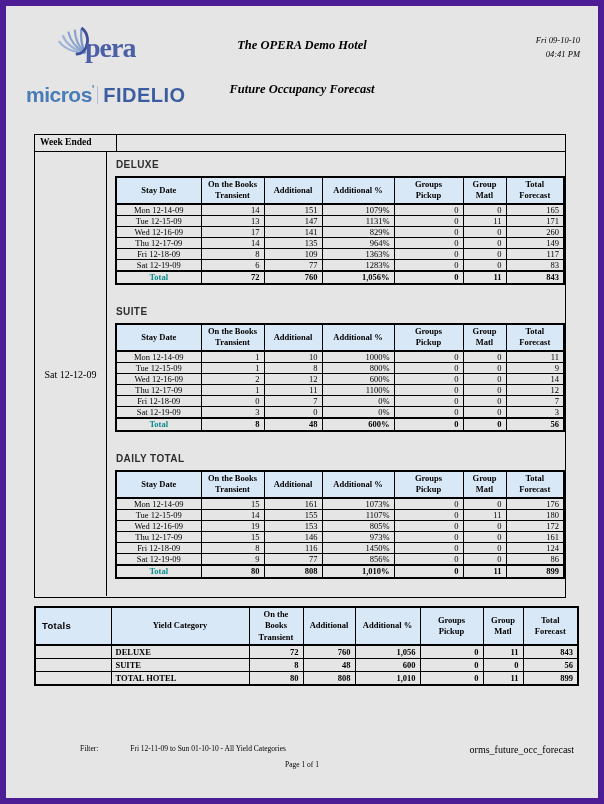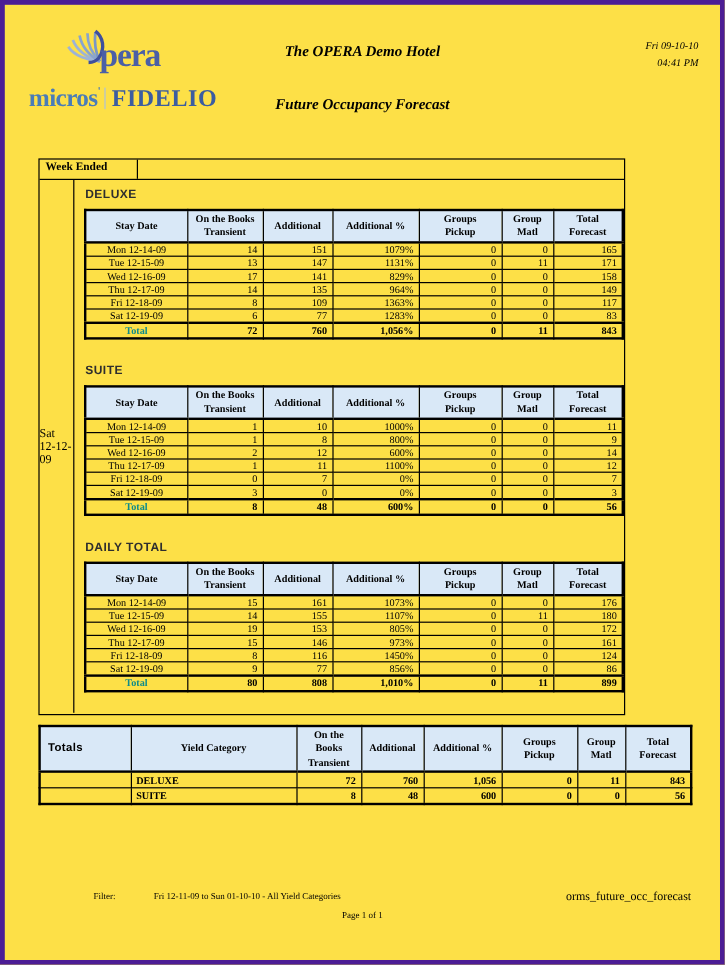--- a/index.html
+++ b/index.html
@@ -1,40 +1,40 @@
 <!DOCTYPE html>
 <html style="--header-fill: #d9e8f7; --total-color: #0d8b8b;"><head>
 <meta charset="utf-8">
 <style>
   * { box-sizing: border-box; }
   html,body { margin:0; padding:0; background:#888; }
   .page {
-    position:relative; width:604px; height:804px; background:#fde047;
-    border:4px solid #4c1d95; overflow:hidden;
+    position:relative; width:604px; height:804px; background:#e5e5e5;
+    border:6px solid #4c1d95; overflow:hidden;
     font-family:"Liberation Serif", serif; color:#000;
   }
   
   .logo-block { position:absolute; left:20px; top:20px; width:160px; }
   .opera-row { display:flex; align-items:flex-end; margin-left:30px; }
   .opera-text {
     font-family:"Liberation Serif", serif; font-weight:bold;
     font-size:28px; line-height:0.85; color:#4b5fa6; margin-left:-5px;
     letter-spacing:-1px;
   }
-  .micros-row { display:flex; align-items:center; margin-top:12px; font-family:Liberation Serif, serif;text-align:center; }
+  .micros-row { display:flex; align-items:center; margin-top:24px; font-family:Liberation Sans, sans-serif;text-align:center; }
   .micros-text { font-weight:bold; font-size:21px; color:#4a7cb8; letter-spacing:-0.5px; line-height:1; }
   .micros-mark { font-size:10px; color:#4a7cb8; font-weight:bold; align-self:flex-start; }
   .logo-divider { width:1px; height:18px; background:#afc0d8; margin:0 5px 0 3px; }
   .fidelio-text { font-weight:bold; font-size:20px; color:#3c5da0; letter-spacing:0.5px; line-height:1; }
   .center-title { position:absolute; left:120px; right:120px; text-align:center; font-weight:bold; font-style:italic; font-size:12.5px; }
   .hotel-name { top:32px; }
   .report-title { top:76px; }
   .datetime { position:absolute; right:18px; top:28px; font-size:8.5px; font-style:italic; text-align:right; line-height:1.6; }
   
-  .main-box { position:absolute; left:28px; top:128px; width:489px; height:464px; border:1.5px solid #000; }
+  .main-box { position:absolute; left:28px; top:128px; width:532px; height:464px; border:1.5px solid #000; }
   .week-row { display:flex; height:17px; border-bottom:1.5px solid #000; }
   .week-label-cell { width:82px; border-right:1.5px solid #000; font-weight:bold; font-size:9.5px; padding:2px 0 0 5px; }
   .week-empty-cell { flex:1; }
   .main-body { display:flex; height:444px; }
   .week-value-cell { width:82px; border-right:1.5px solid #000; display:flex; align-items:center; justify-content:center; font-size:10px; }
   .sections-area { flex:1; padding:7px 0 0 8px; }
   .section { margin-bottom:21px; }
   .section-title {
     font-family:"Liberation Sans", sans-serif; font-weight:bold; font-size:10px;
     color:#2e2e2e; margin:0 0 6px 1px; letter-spacing:0.4px;
@@ -158,21 +158,21 @@
                   <td class="c-num">11</td>
                   <td class="c-num">171</td>
                 </tr>
                 <tr>
                   <td class="c-date">Wed 12-16-09</td>
                   <td class="c-num">17</td>
                   <td class="c-num">141</td>
                   <td class="c-num">829%</td>
                   <td class="c-num">0</td>
                   <td class="c-num">0</td>
-                  <td class="c-num">158</td>
+                  <td class="c-num">260</td>
                 </tr>
                 <tr>
                   <td class="c-date">Thu 12-17-09</td>
                   <td class="c-num">14</td>
                   <td class="c-num">135</td>
                   <td class="c-num">964%</td>
                   <td class="c-num">0</td>
                   <td class="c-num">0</td>
                   <td class="c-num">149</td>
                 </tr>
@@ -440,20 +440,30 @@
           <tr>
             <td class="t-empty"></td>
             <td class="t-name">SUITE</td>
             <td class="t-num">8</td>
             <td class="t-num">48</td>
             <td class="t-num">600</td>
             <td class="t-num">0</td>
             <td class="t-num">0</td>
             <td class="t-num">56</td>
           </tr>
+          <tr>
+            <td class="t-empty"></td>
+            <td class="t-name">TOTAL HOTEL</td>
+            <td class="t-num">80</td>
+            <td class="t-num">808</td>
+            <td class="t-num">1,010</td>
+            <td class="t-num">0</td>
+            <td class="t-num">11</td>
+            <td class="t-num">899</td>
+          </tr>
         </tbody>
       </table>
     </div>
 
   <div class="filter-line">
     <span>Filter:</span>
     <span class="filter-value">Fri 12-11-09 to Sun 01-10-10 - All Yield Categories</span>
   </div>
   <div class="report-id">orms_future_occ_forecast</div>
   <div class="page-info">Page 1 of 1</div>

